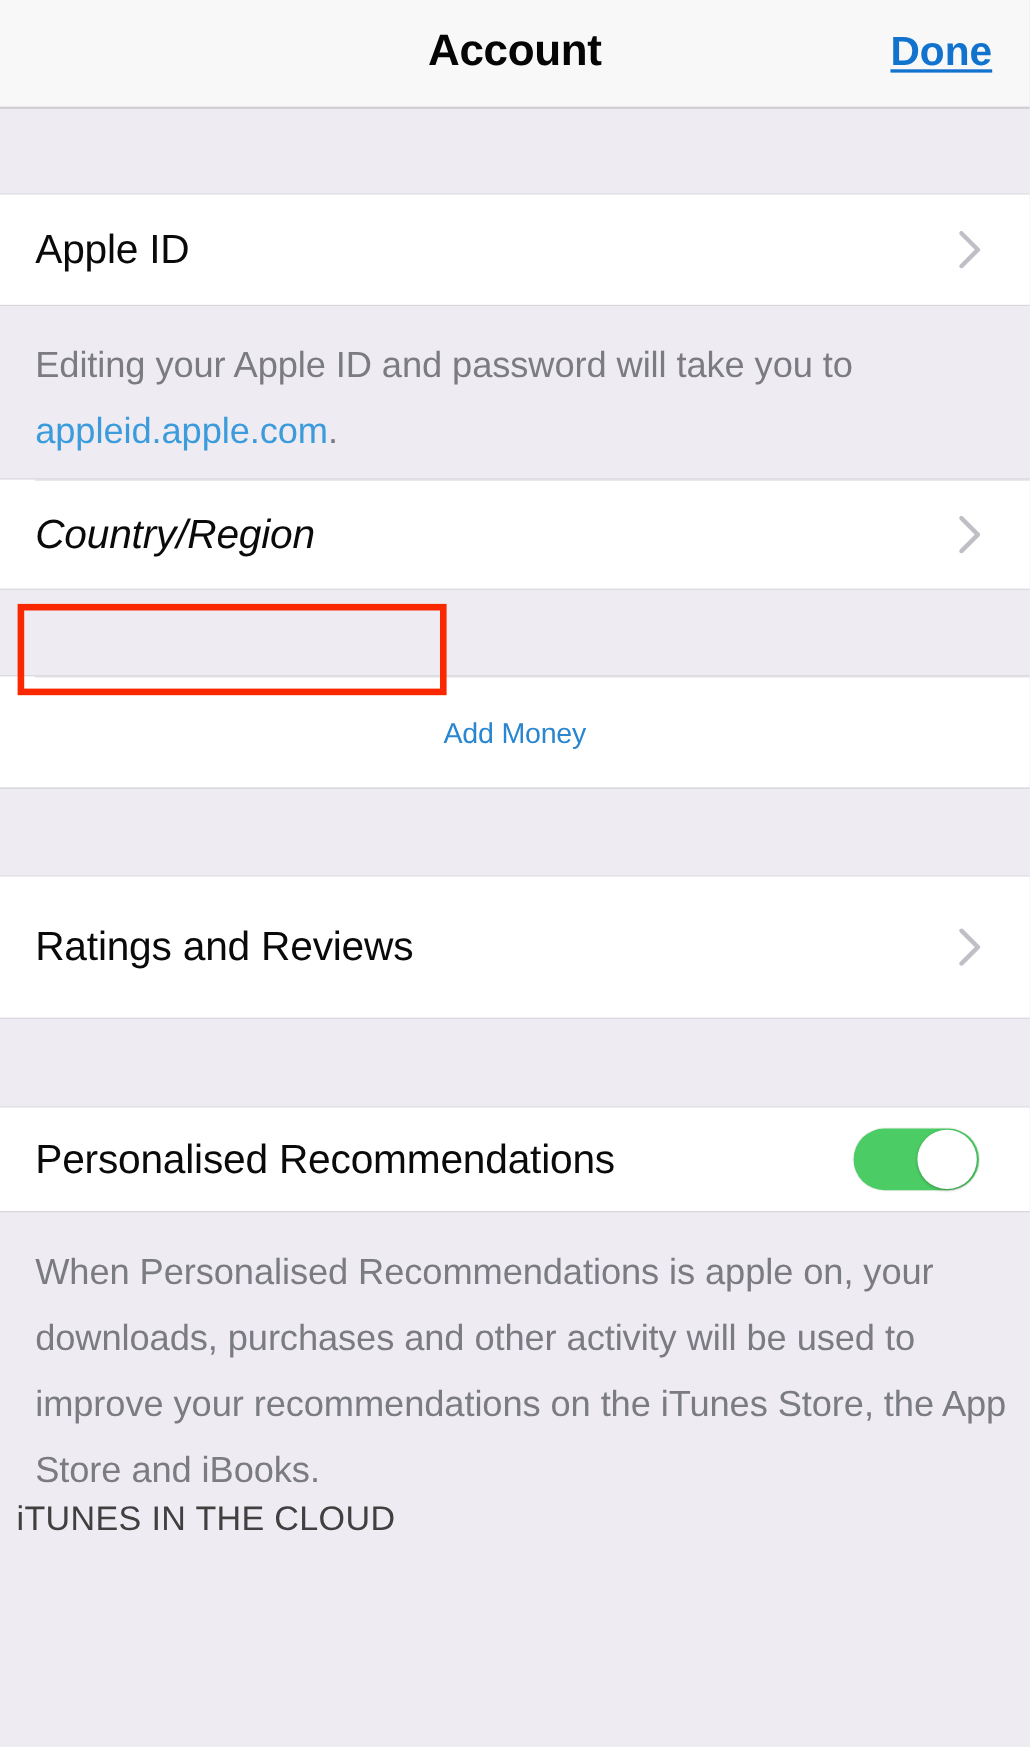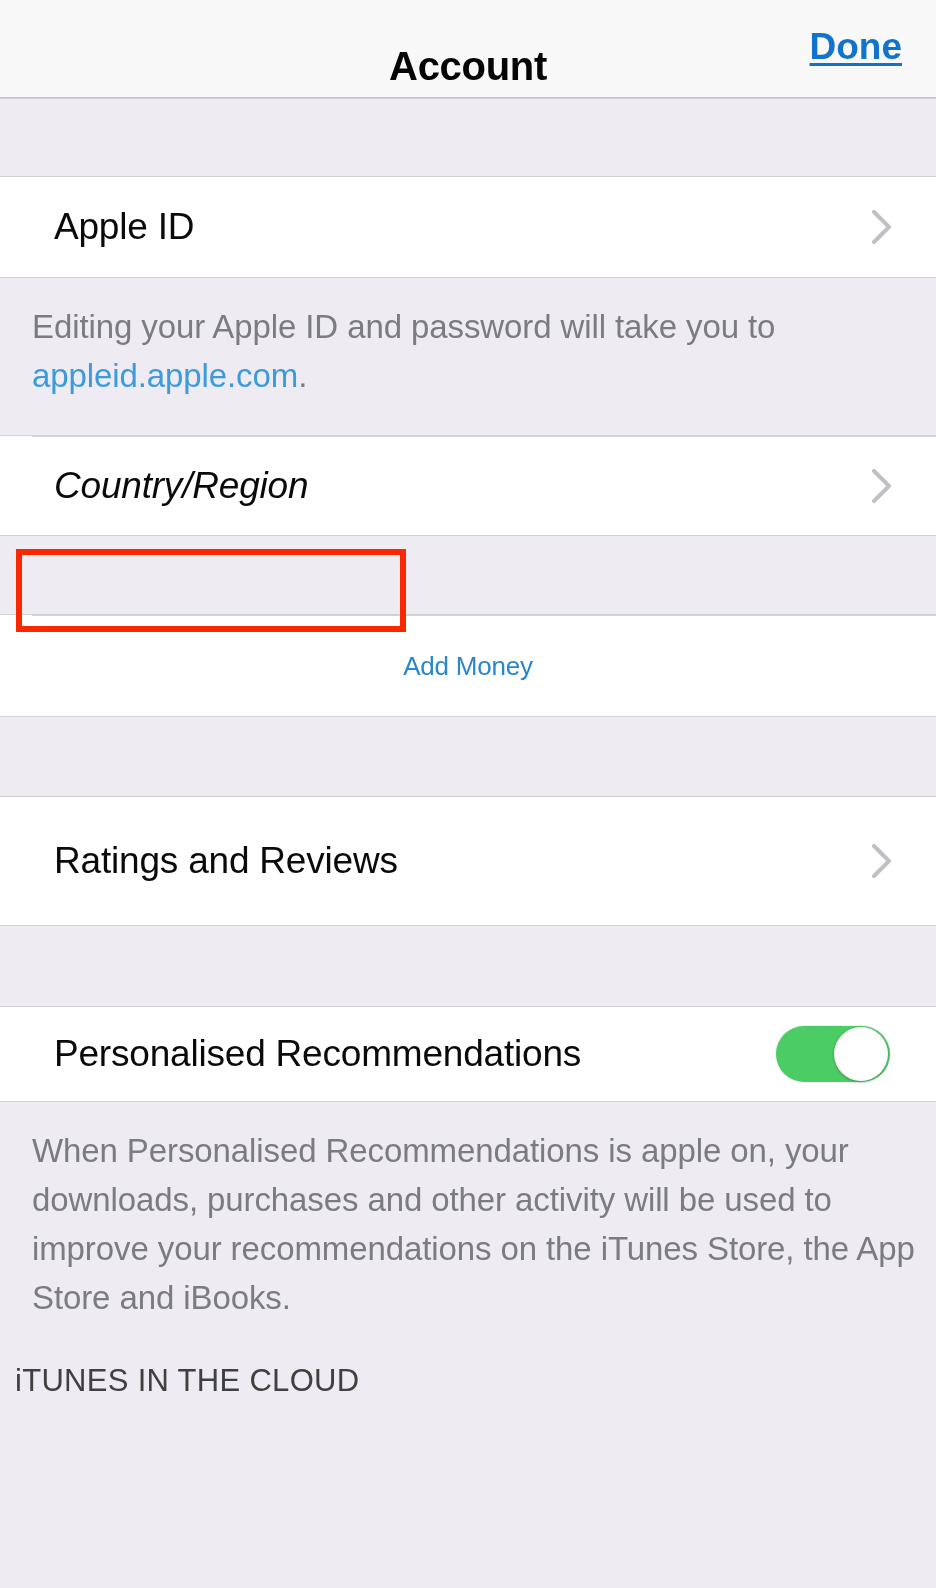--- a/index.html
+++ b/index.html
@@ -27,21 +27,20 @@
   .nav-title {
     position: absolute;
     left: 0;
     right: 0;
     top: 24px;
     text-align: center;
     font-size: 40px;
     font-weight: bold;
     color: #050505;
     letter-spacing: -0.3px;
-    margin-top: 20px;
   }
   .nav-done {
     position: absolute;
     right: 34px;
     top: 26px;
     font-size: 37px;
     font-weight: bold;
     color: #1273cf;
     text-decoration: underline;
     text-underline-offset: 4px;
@@ -58,21 +57,20 @@
   .group {
     background: #ffffff;
   }
   .row {
     position: relative;
     background: #ffffff;
     height: 100px;
     display: flex;
     align-items: center;
     box-sizing: border-box;
-    margin-left: 22px;
   }
   .row-label {
     font-size: 37px;
     color: #0a0a0a;
     padding-left: 32px;
     letter-spacing: -0.2px;
   }
   .chev {
     position: absolute;
     right: 44px;
@@ -89,21 +87,21 @@
   }
 
   
   .footnote {
     background: #eeecf2;
     border-top: 1px solid #d2d0d7;
     border-bottom: 1px solid #d2d0d7;
     box-sizing: border-box;
     padding: 24px 20px 24px 32px;
     font-size: 33px;
-    line-height: 49px;
+    line-height: 60px;
     color: #7b7b82;
     letter-spacing: -0.1px;
   }
   .footnote .link {
     color: #3b9bdb;
   }
   .footnote.nobottom { border-bottom: none; }
 
   
   .action-row {

